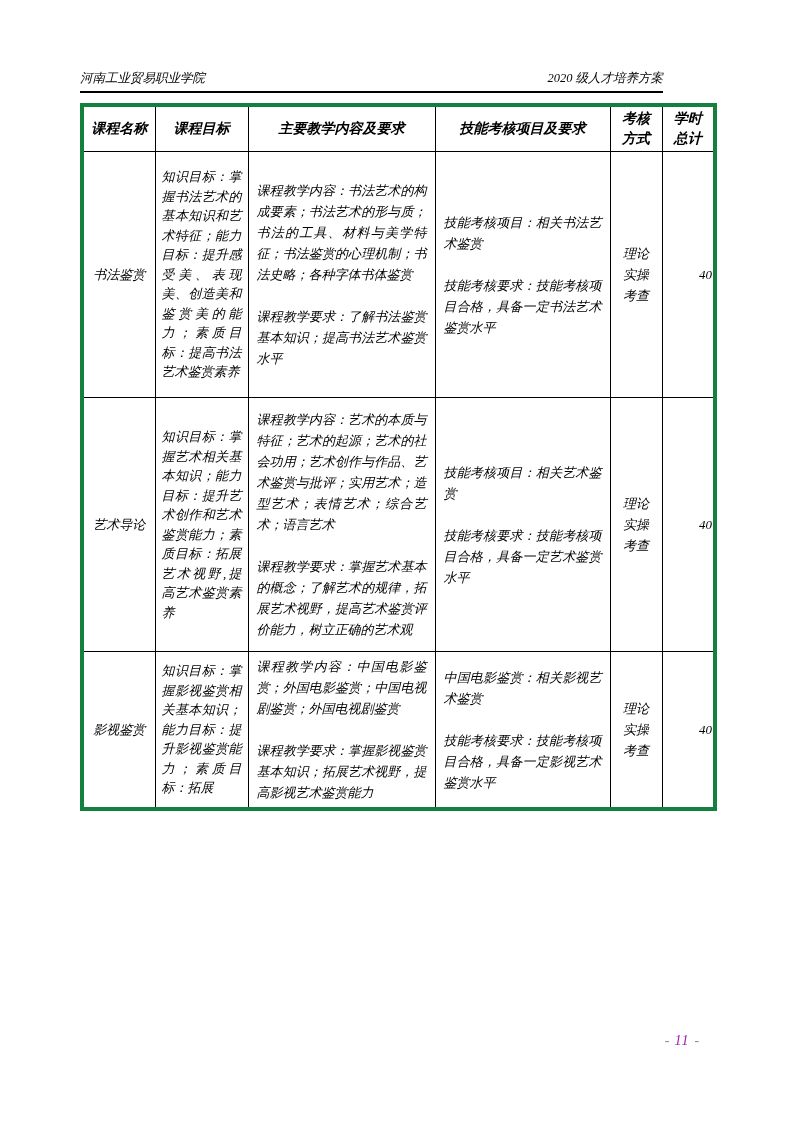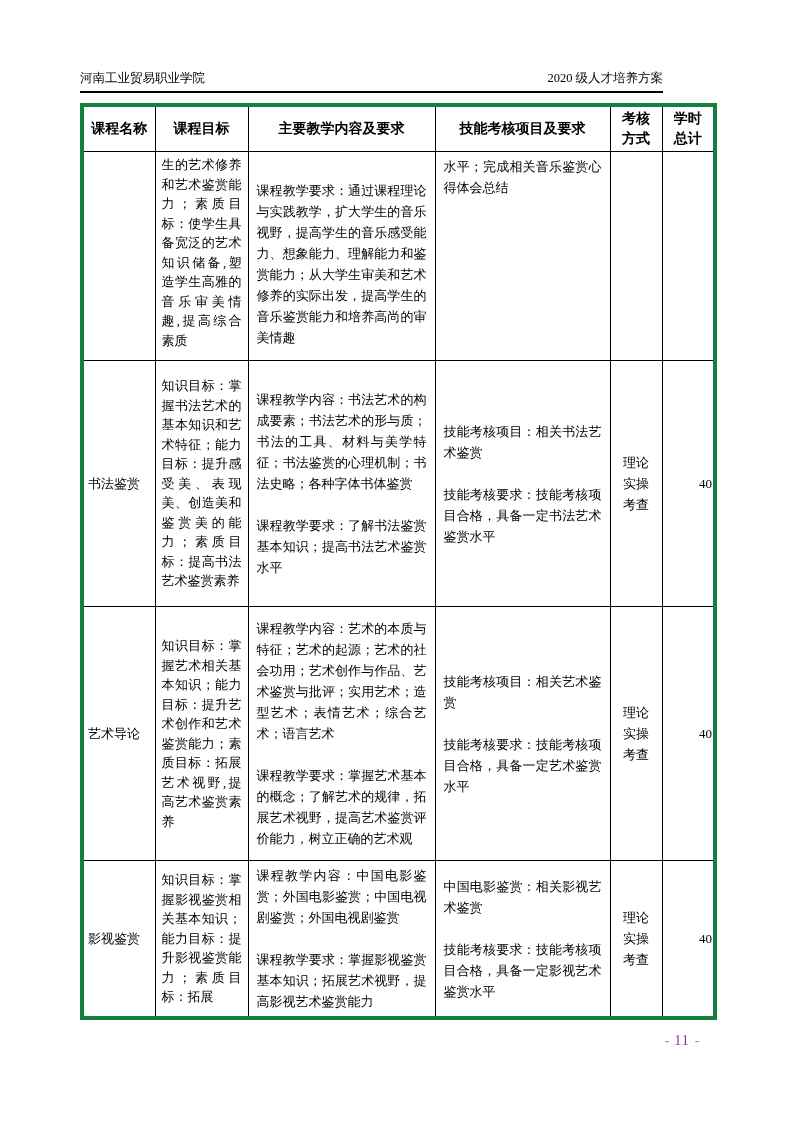--- a/index.html
+++ b/index.html
@@ -1,19 +1,20 @@
 <!DOCTYPE html>
 <html><head>
 <meta charset="utf-8">
 <style>
   html,body { margin:0; padding:0; background:#ffffff; }
   .page {
     position:relative; width:743px; height:1122px; background:#ffffff;
     font-family:"Liberation Serif","DejaVu Serif",serif; color:#000;
     overflow:hidden;
+    font-style:italic;
   }
   .doc-header {
     position:absolute; left:80px; right:80px; top:70px;
     display:flex; justify-content:space-between; align-items:flex-end;
     font-size:12.5px; line-height:16px;
   }
   .header-rule {
     position:absolute; left:80px; right:80px; top:91px;
     height:2px; background:#000;
   }
@@ -26,21 +27,21 @@
   .courses th {
     font-size:14px; font-weight:bold; text-align:center; vertical-align:middle;
     line-height:20px; padding:2px 5px;
   }
   .courses td { font-size:13px; }
   .r-head { height:45px; }
   .r0 { height:209px; }
   .r1 { height:246px; }
   .r2 { height:254px; }
   .r3 { height:140px; }
-  .name-cell  { text-align:left; vertical-align:middle; padding:2px 4px; }
+  .name-cell  { text-align:center; vertical-align:middle; padding:2px 4px; }
   .obj-cell   { text-align:justify; vertical-align:middle; line-height:19.5px; padding:3px 6px; }
   .content-cell, .assess-cell {
     text-align:justify; vertical-align:middle; line-height:21px; padding:4px 8px;
   }
   .method-cell { text-align:center; vertical-align:middle; line-height:21px; padding:2px 10px; }
   .hours-cell  { text-align:right; vertical-align:middle; }
   tr.continuation td { vertical-align:top; }
   .pad-top { padding-top:28px; }
   .cell-p { margin:0; }
   .cell-p + .cell-p { margin-top:21px; }
@@ -76,32 +77,20 @@
     <tbody>
         <tr class="r-head">
       <th>课程名称</th>
       <th>课程目标</th>
       <th>主要教学内容及要求</th>
       <th>技能考核项目及要求</th>
       <th>考核方式</th>
       <th>学时总计</th>
     </tr>
 
-    <tr class="r0 continuation">
-      <td class="name-cell"></td>
-      <td class="obj-cell">生的艺术修养和艺术鉴赏能力；素质目标：使学生具备宽泛的艺术知识储备,塑造学生高雅的音乐审美情趣,提高综合素质</td>
-      <td class="content-cell pad-top">
-        <p class="cell-p">课程教学要求：通过课程理论与实践教学，扩大学生的音乐视野，提高学生的音乐感受能力、想象能力、理解能力和鉴赏能力；从大学生审美和艺术修养的实际出发，提高学生的音乐鉴赏能力和培养高尚的审美情趣</p>
-      </td>
-      <td class="assess-cell">
-        <p class="cell-p">水平；完成相关音乐鉴赏心得体会总结</p>
-      </td>
-      <td class="method-cell"></td>
-      <td class="hours-cell"></td>
-    </tr>
 
     <tr class="r1">
       <td class="name-cell">书法鉴赏</td>
       <td class="obj-cell">知识目标：掌握书法艺术的基本知识和艺术特征；能力目标：提升感受美、表现美、创造美和鉴赏美的能力；素质目标：提高书法艺术鉴赏素养</td>
       <td class="content-cell">
         <p class="cell-p">课程教学内容：书法艺术的构成要素；书法艺术的形与质；书法的工具、材料与美学特征；书法鉴赏的心理机制；书法史略；各种字体书体鉴赏</p>
         <p class="cell-p">课程教学要求：了解书法鉴赏基本知识；提高书法艺术鉴赏水平</p>
       </td>
       <td class="assess-cell">
         <p class="cell-p">技能考核项目：相关书法艺术鉴赏</p>

